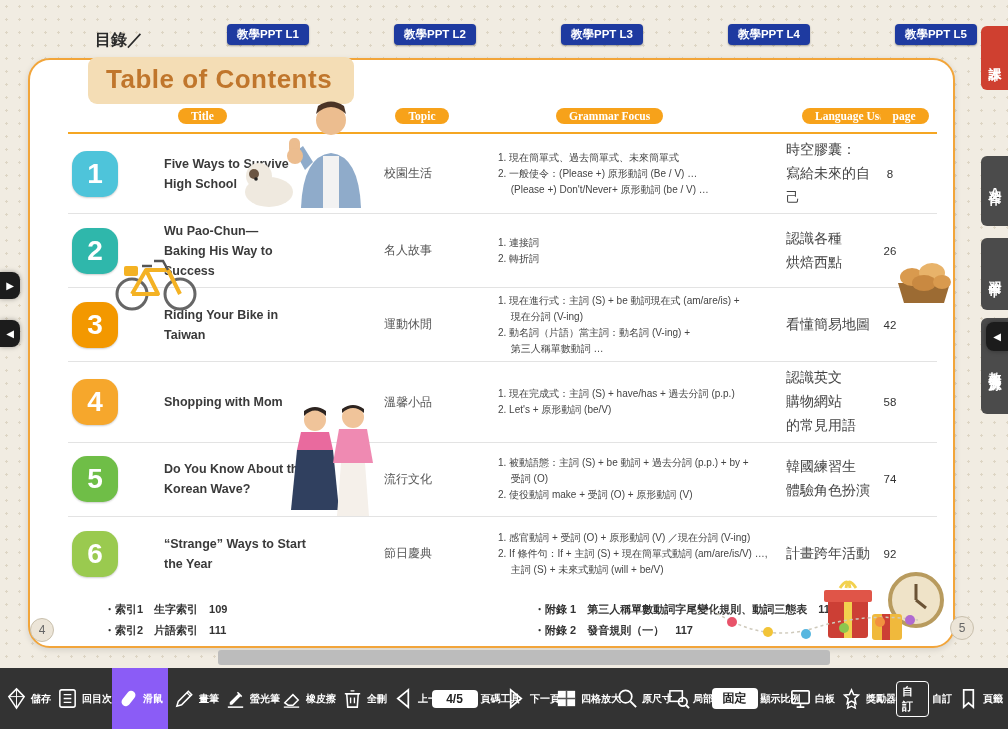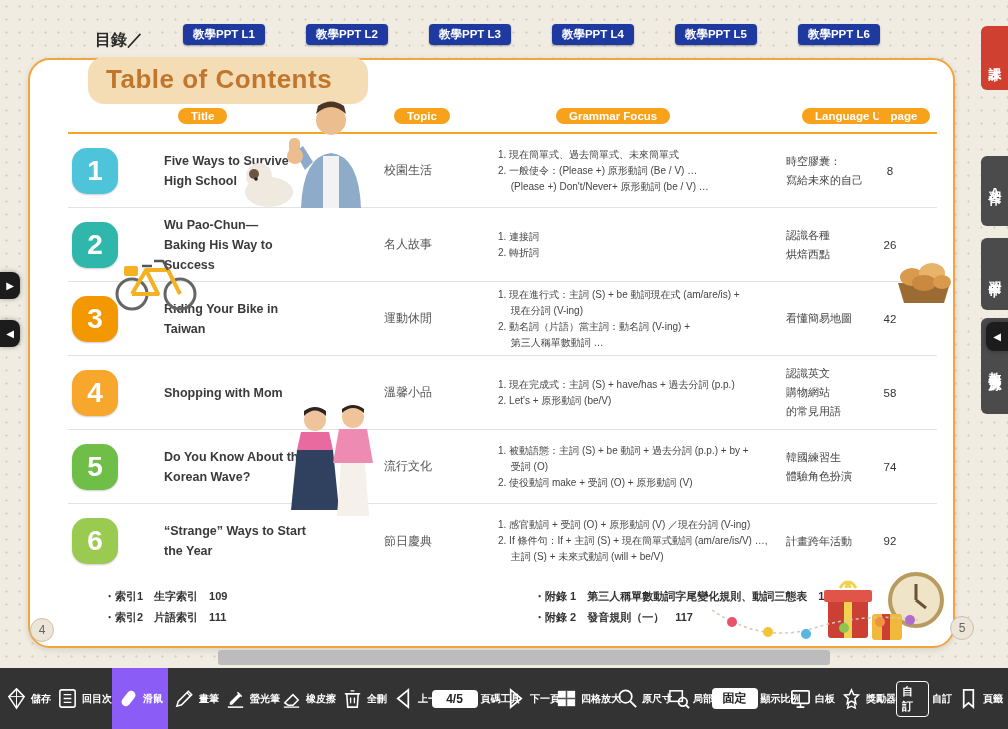--- a/index.html
+++ b/index.html
@@ -3,45 +3,45 @@
 <meta charset="utf-8">
 <style>
   *{margin:0;padding:0;box-sizing:border-box;}
   html,body{width:1008px;height:729px;overflow:hidden;font-family:"Liberation Sans",sans-serif;}
   .stage{position:relative;width:1008px;height:729px;background:#f1ece2;}
   .dots{position:absolute;inset:0;background-image:radial-gradient(#ddd5c4 1.2px,transparent 1.4px);background-size:13px 13px;}
 
   
   .toc-label{position:absolute;left:95px;top:30px;font-size:16px;font-weight:bold;color:#2b2b2b;z-index:3;}
   #ppt-row{position:absolute;left:183px;top:24px;display:flex;gap:41px;z-index:3;}
-  .ppt-btn{background:#1e3aa0;color:#fff;border:none;font-size:11.5px;font-weight:bold;padding:3px 10px;border-radius:4px;font-family:inherit;box-shadow:0 1px 2px rgba(0,0,0,.35);cursor:pointer;white-space:nowrap;}
+  .ppt-btn{background:#1e3aa0;color:#fff;border:none;font-size:11.5px;font-weight:bold;padding:3px 10px;border-radius:4px;font-family:inherit;box-shadow:0 1px 2px rgba(0,0,0,.35);cursor:pointer;white-space:nowrap;margin-left:44px;}
 
   
   .sheet{position:absolute;left:28px;top:58px;width:927px;height:590px;background:#fff;border:2px solid #f2a53a;border-radius:22px;box-shadow:0 2px 6px rgba(0,0,0,.12);}
-  .title-box{position:absolute;left:58px;top:-3px;background:#f4ddb5;border-radius:16px;padding:7px 36px 9px 18px;z-index:2;}
+  .title-box{position:absolute;left:58px;top:-3px;background:#f4ddb5;border-radius:9px;padding:7px 22px 9px 18px;z-index:2;}
   .title-box span{font-size:26px;font-weight:bold;color:#c0762c;letter-spacing:.5px;}
 
   .grid{display:grid;grid-template-columns:74px 176px 180px 288px 84px 40px;padding-left:14px;align-items:center;}
   .head-wrap{margin:48px 16px 0 38px;padding-bottom:8px;border-bottom:2px solid #f5a623;}
-  .pill{display:inline-block;background:#f7a21a;color:#fff;font-size:11.5px;font-weight:bold;padding:2px 13px;border-radius:10px;white-space:nowrap;}
+  .pill{display:inline-block;background:#f7a21a;color:#fff;font-size:11.5px;font-weight:bold;padding:2px 13px;border-radius:10px;white-space:nowrap;font-family:Liberation Serif, serif;}
   .ph{display:flex;}
   .ph-0{justify-content:flex-start;padding-left:22px;}
   .ph-1{justify-content:center;}
   .ph-2{justify-content:flex-start;padding-left:44px;}
   .ph-3{justify-content:flex-start;padding-left:2px;}
   .ph-4{justify-content:center;}
 
   .rows-wrap{margin:0 16px 0 38px;}
   .row{min-height:74px;border-bottom:1px solid #e3e3e3;padding:4px 0;}
   .row:last-child{border-bottom:none;}
   .badge{width:46px;height:46px;border-radius:15px;color:#fff;font-size:28px;font-weight:bold;display:flex;align-items:center;justify-content:center;justify-self:start;margin-left:4px;box-shadow:0 1px 2px rgba(0,0,0,.2);}
   .cell.title{font-weight:bold;font-size:12.5px;color:#3a3a3a;white-space:pre-line;line-height:1.6;padding-left:22px;}
   .cell.topic{font-size:12px;color:#555;text-align:center;}
   .cell.grammar{font-size:10px;color:#444;white-space:pre-line;line-height:1.6;}
-  .cell.lang{font-size:11px;color:#444;white-space:pre-line;line-height:1.7;}
+  .cell.lang{font-size:14px;color:#444;white-space:pre-line;line-height:1.7;}
   .cell.pagenum{font-size:11.5px;color:#333;text-align:center;}
 
   .footnotes{display:flex;margin:8px 16px 0 74px;}
   .fn{font-size:11px;font-weight:bold;color:#333;line-height:1.9;}
   .fn-left{width:430px;}
 
   
   .deco{position:absolute;pointer-events:none;}
   .deco svg{width:100%;height:100%;}
   .d-student{left:213px;top:40px;width:150px;height:108px;z-index:2;}

